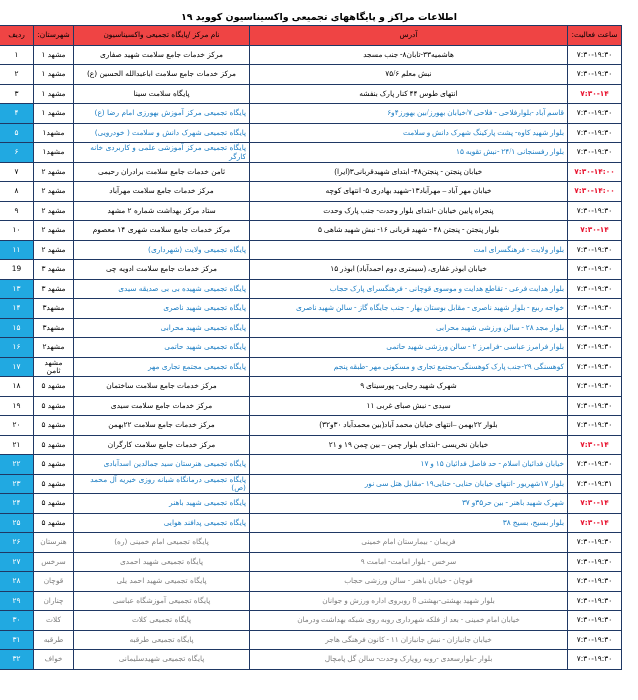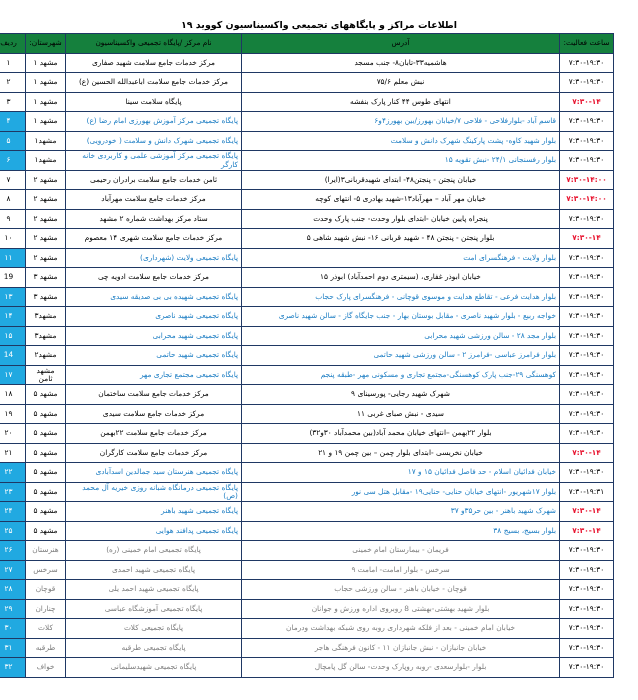--- a/index.html
+++ b/index.html
@@ -14,21 +14,21 @@
     height: 700px;
     overflow: hidden;
     font-family: "DejaVu Sans", "Liberation Sans", sans-serif;
     direction: rtl;
   }
   #page {
     width: 638px;
     height: 700px;
     position: relative;
     background: #ffffff;
-    padding: 16px;
+    padding: 8px;
   }
   .doc-title {
     text-align: center;
     font-size: 9.5px;
     font-weight: bold;
     color: #000000;
     padding: 4px 0 3px 0;
     letter-spacing: 0;
     line-height: 1.1;
   }
@@ -45,37 +45,37 @@
     vertical-align: middle;
     font-size: 7.4px;
     line-height: 1.15;
     color: #000000;
     font-weight: normal;
     text-align: center;
     height: 19.5px;
     overflow: hidden;
   }
   thead th {
-    background: #15803d;
+    background: #ef4444;
     font-weight: bold;
     font-size: 7.6px;
     height: 32px;
     color: #000000;
     margin-left: 16px;
   }
   col.c-idx  { width: 34px; }
   col.c-city { width: 40px; }
   col.c-name { width: 176px; }
   col.c-addr { width: 318px; }
   col.c-time { width: 54px; }
 
   td.idx  { font-weight: bold; font-size: 7.6px; }
   td.city { font-size: 7.4px; }
   td.name { font-size: 7.4px; text-align: center; }
-  td.addr { font-size: 7.4px; text-align: center; }
+  td.addr { font-size: 7.4px; text-align: center; font-family: Liberation Serif, serif; }
   td.time { font-size: 7.4px; letter-spacing: -0.2px; font-weight: bold; }
 
   
   tr.t-blue td.name, tr.t-blue td.addr { color: #1f7fc4; text-align: right; }
   tr.t-blue td.city { color: #000000; }
   tr.t-gray td.name, tr.t-gray td.addr, tr.t-gray td.city { color: #7f7f7f; }
 
   td.time.red { color: #e8112d; font-weight: bold; }
   td.idx.hl { background: #21a9e1; color: #ffffff; }
 </style>
@@ -207,21 +207,21 @@
           <td class="addr">بلوار مجد ۲۸ - سالن ورزشی شهید محرابی</td>
           <td class="name">پایگاه تجمیعی شهید محرابی</td>
           <td class="city">مشهد۳</td>
           <td class="idx hl">۱۵</td>
         </tr>
         <tr class="t-blue">
           <td class="time">۷:۳۰-۱۹:۳۰</td>
           <td class="addr">بلوار فرامرز عباسی -فرامرز ۲ - سالن ورزشی شهید حاتمی</td>
           <td class="name">پایگاه تجمیعی شهید حاتمی</td>
           <td class="city">مشهد۲</td>
-          <td class="idx hl">14</td>
+          <td class="idx hl">۱۶</td>
         </tr>
         <tr class="t-blue">
           <td class="time">۷:۳۰-۱۹:۳۰</td>
           <td class="addr">کوهسنگی ۲۹-جنب پارک کوهسنگی-مجتمع تجاری و مسکونی مهر -طبقه پنجم</td>
           <td class="name">پایگاه تجمیعی مجتمع تجاری  مهر</td>
           <td class="city">مشهد ثامن</td>
           <td class="idx hl">۱۷</td>
         </tr>
         <tr>
           <td class="time">۷:۳۰-۱۹:۳۰</td>

